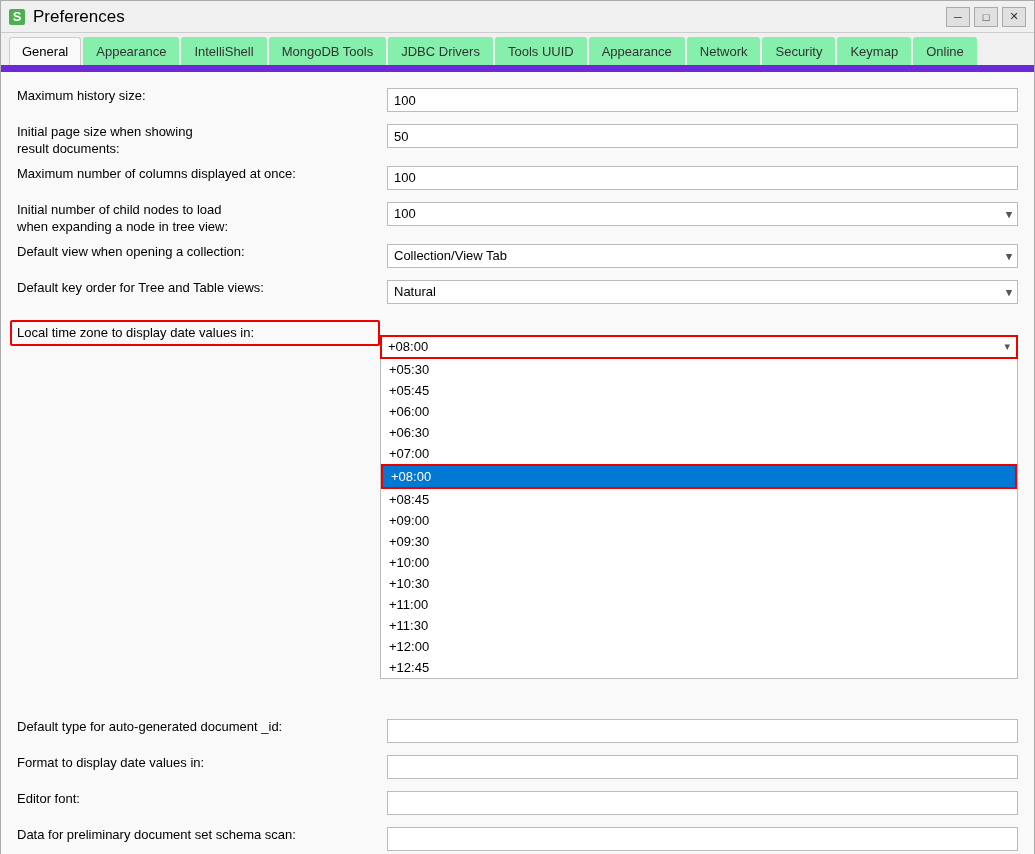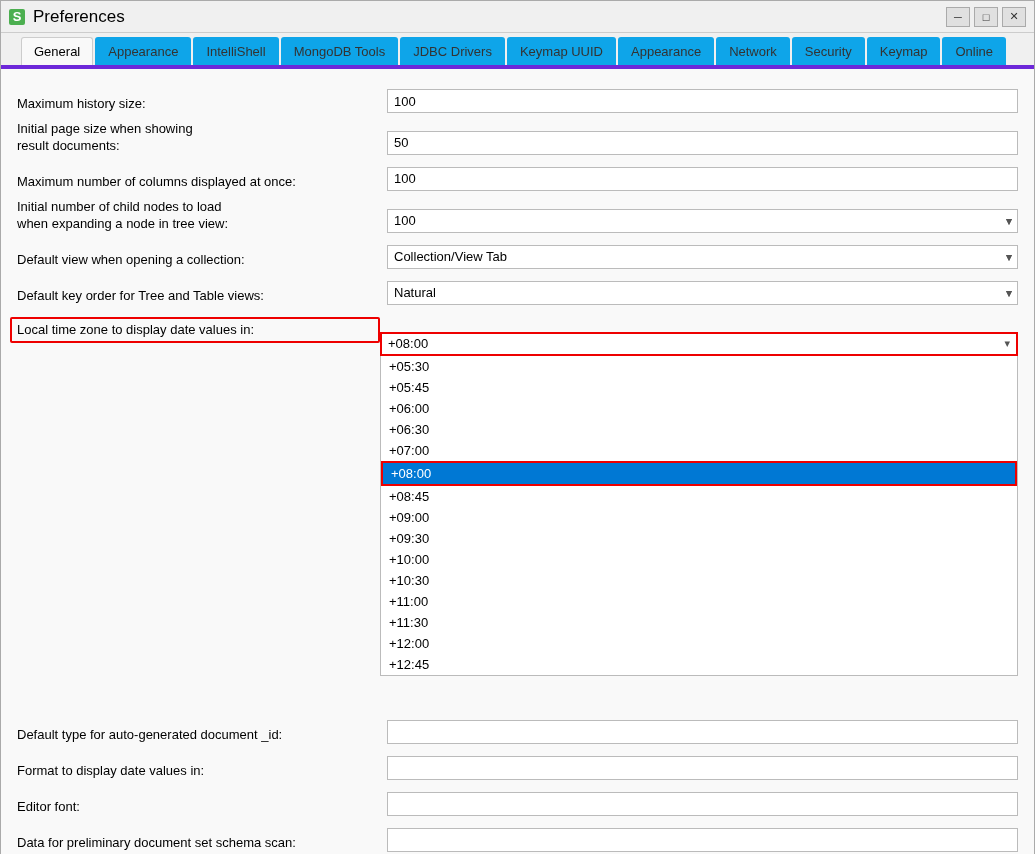--- a/index.html
+++ b/index.html
@@ -3,25 +3,25 @@
   <meta charset="utf-8">
   <style>
     * { box-sizing: border-box; margin: 0; padding: 0; font-family: 'Segoe UI', Arial, sans-serif; font-size: 13px; }
     body { background: #f0f0f0; display: flex; justify-content: center; align-items: center; min-height: 100vh; }
     .window { width: 1035px; background: #f9f9f9; border: 1px solid #aaa; box-shadow: 2px 2px 10px rgba(0,0,0,0.3); }
     .title-bar { background: #f0f0f0; border-bottom: 1px solid #ccc; display: flex; align-items: center; padding: 4px 8px; gap: 8px; height: 32px; }
     .title-bar-icon { width: 16px; height: 16px; background: #4caf50; border-radius: 2px; display: flex; align-items: center; justify-content: center; color: white; font-size: 10px; font-weight: bold; }
     .title-bar-text { flex: 1; font-size: 17px; color: #000; }
     .title-bar-controls { display: flex; gap: 4px; }
     .title-btn { width: 24px; height: 20px; background: #e0e0e0; border: 1px solid #aaa; cursor: pointer; display: flex; align-items: center; justify-content: center; font-size: 11px; color: #333; }
-    .tabs { display: flex; background: #f0f0f0; border-bottom: 4px solid #6d28d9; padding-top: 4px; padding-left: 20px; overflow: hidden; }
-    .tab { padding: 6px 12px; cursor: pointer; border: 1px solid transparent; border-bottom: none; font-size: 13px; color: #333; background: #0ea5e9; margin-right: 2px; border-radius: 3px 3px 0 0; }
+    .tabs { display: flex; background: #f0f0f0; border-bottom: 7px solid #6d28d9; padding-top: 4px; padding-left: 8px; overflow: hidden; }
+    .tab { padding: 6px 12px; cursor: pointer; border: 1px solid transparent; border-bottom: none; font-size: 13px; color: #333; background: #86efac; margin-right: 2px; border-radius: 3px 3px 0 0; }
     .tab.active { background: #f9f9f9; border-color: #ccc; color: #000; font-weight: normal; }
     .content { padding: 16px; background: #f9f9f9; }
-    .row { display: flex; align-items: flex-end; margin-bottom: 8px; min-height: 28px; }
+    .row { display: flex; align-items: flex-start; margin-bottom: 8px; min-height: 28px; }
     .row-label { width: 370px; min-width: 370px; color: #000; line-height: 1.3; }
     .row-label.highlighted { border: 2px solid #e00; padding: 3px 5px; border-radius: 2px; margin-left: -7px; }
     .row-input { flex: 1; }
     .text-input { width: 100%; padding: 3px 6px; border: 1px solid #bbb; background: white; height: 24px; }
     .select-input { width: 100%; padding: 3px 6px; border: 1px solid #bbb; background: white; height: 24px; appearance: none; -webkit-appearance: none; position: relative; }
     .select-wrapper { position: relative; flex: 1; }
     .select-wrapper::after { content: '▾'; position: absolute; right: 6px; top: 50%; transform: translateY(-50%); color: #555; pointer-events: none; font-size: 12px; }
     .dropdown-open { position: relative; justify-content: space-between; }
     .dropdown-display { width: 100%; padding: 3px 6px; border: 2px solid #e00; background: white; height: 24px; display: flex; align-items: center; justify-content: space-between; cursor: pointer; }
     .dropdown-display-text { flex: 1; }
@@ -49,21 +49,21 @@
       <button class="title-btn close">✕</button>
     </div>
   </div>
 
   <div class="tabs">
     <div class="tab active">General</div>
     <div class="tab">Appearance</div>
     <div class="tab">IntelliShell</div>
     <div class="tab">MongoDB Tools</div>
     <div class="tab">JDBC Drivers</div>
-    <div class="tab">Keymap UUID</div>
+    <div class="tab">Tools UUID</div>
     <div class="tab">Appearance</div>
     <div class="tab">Network</div>
     <div class="tab">Security</div>
     <div class="tab">Keymap</div>
     <div class="tab">Online</div>
   </div>
 
   <div class="content">
 
     <div class="row">

